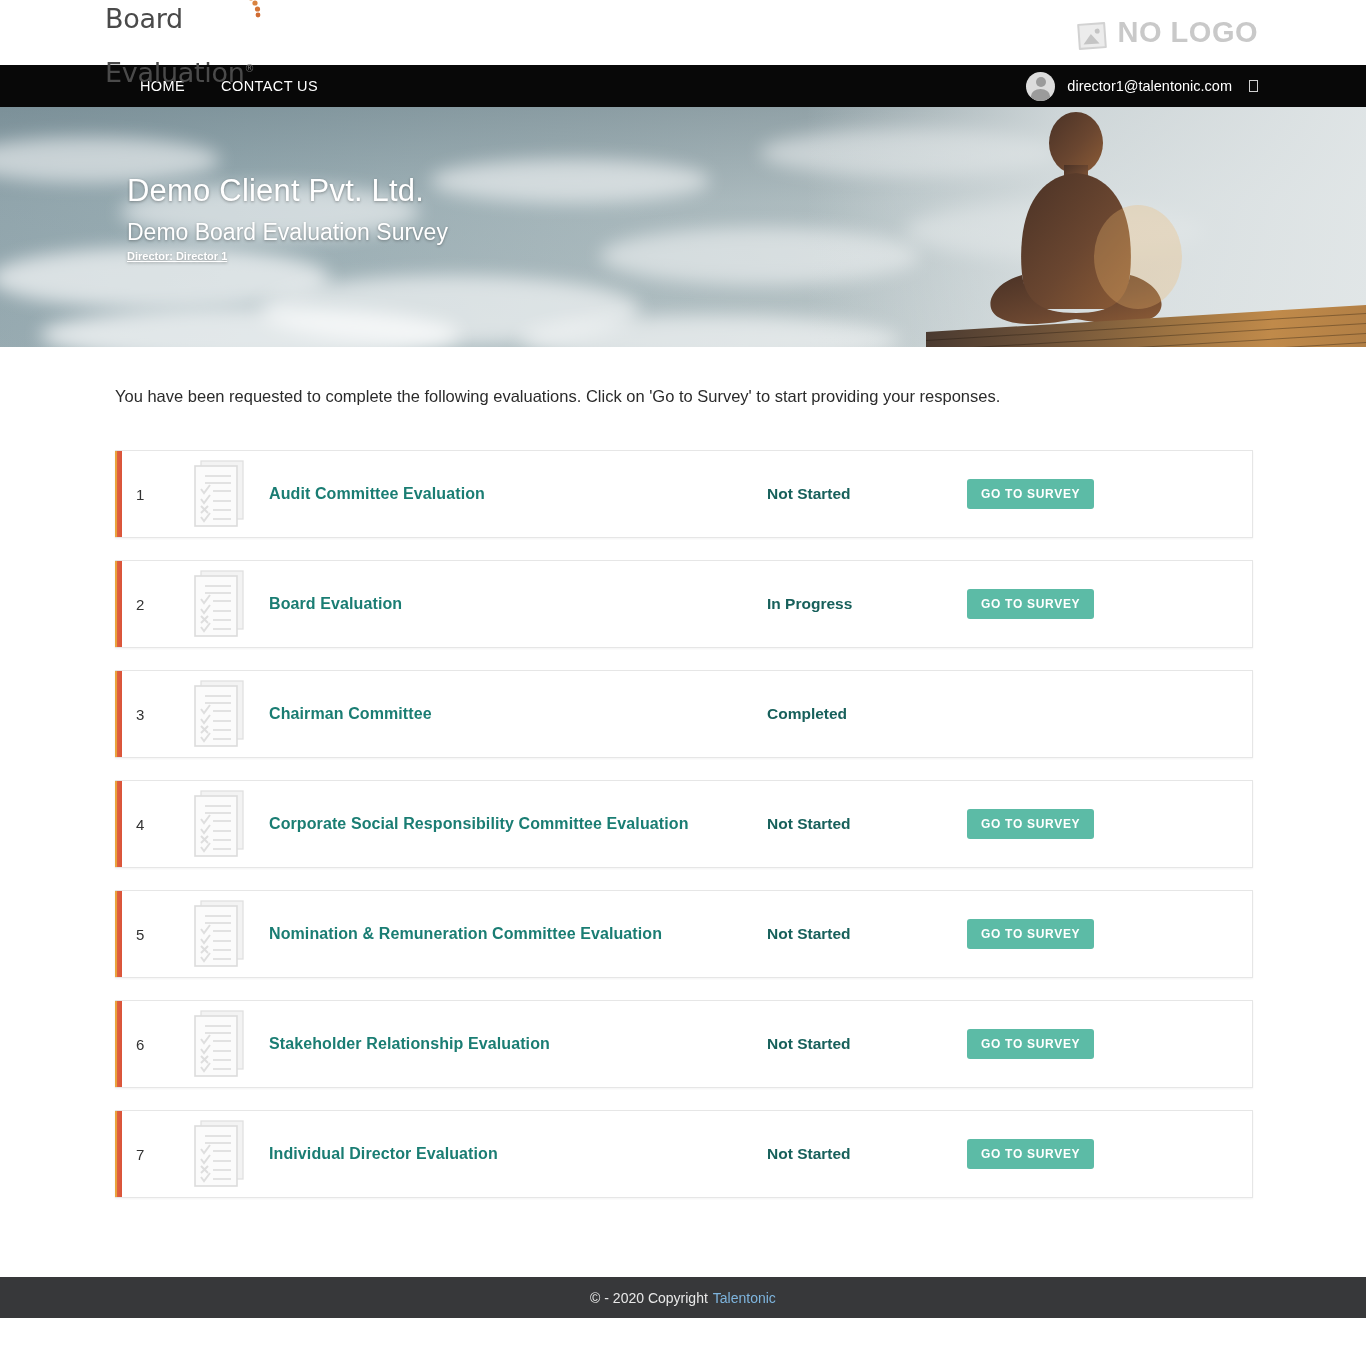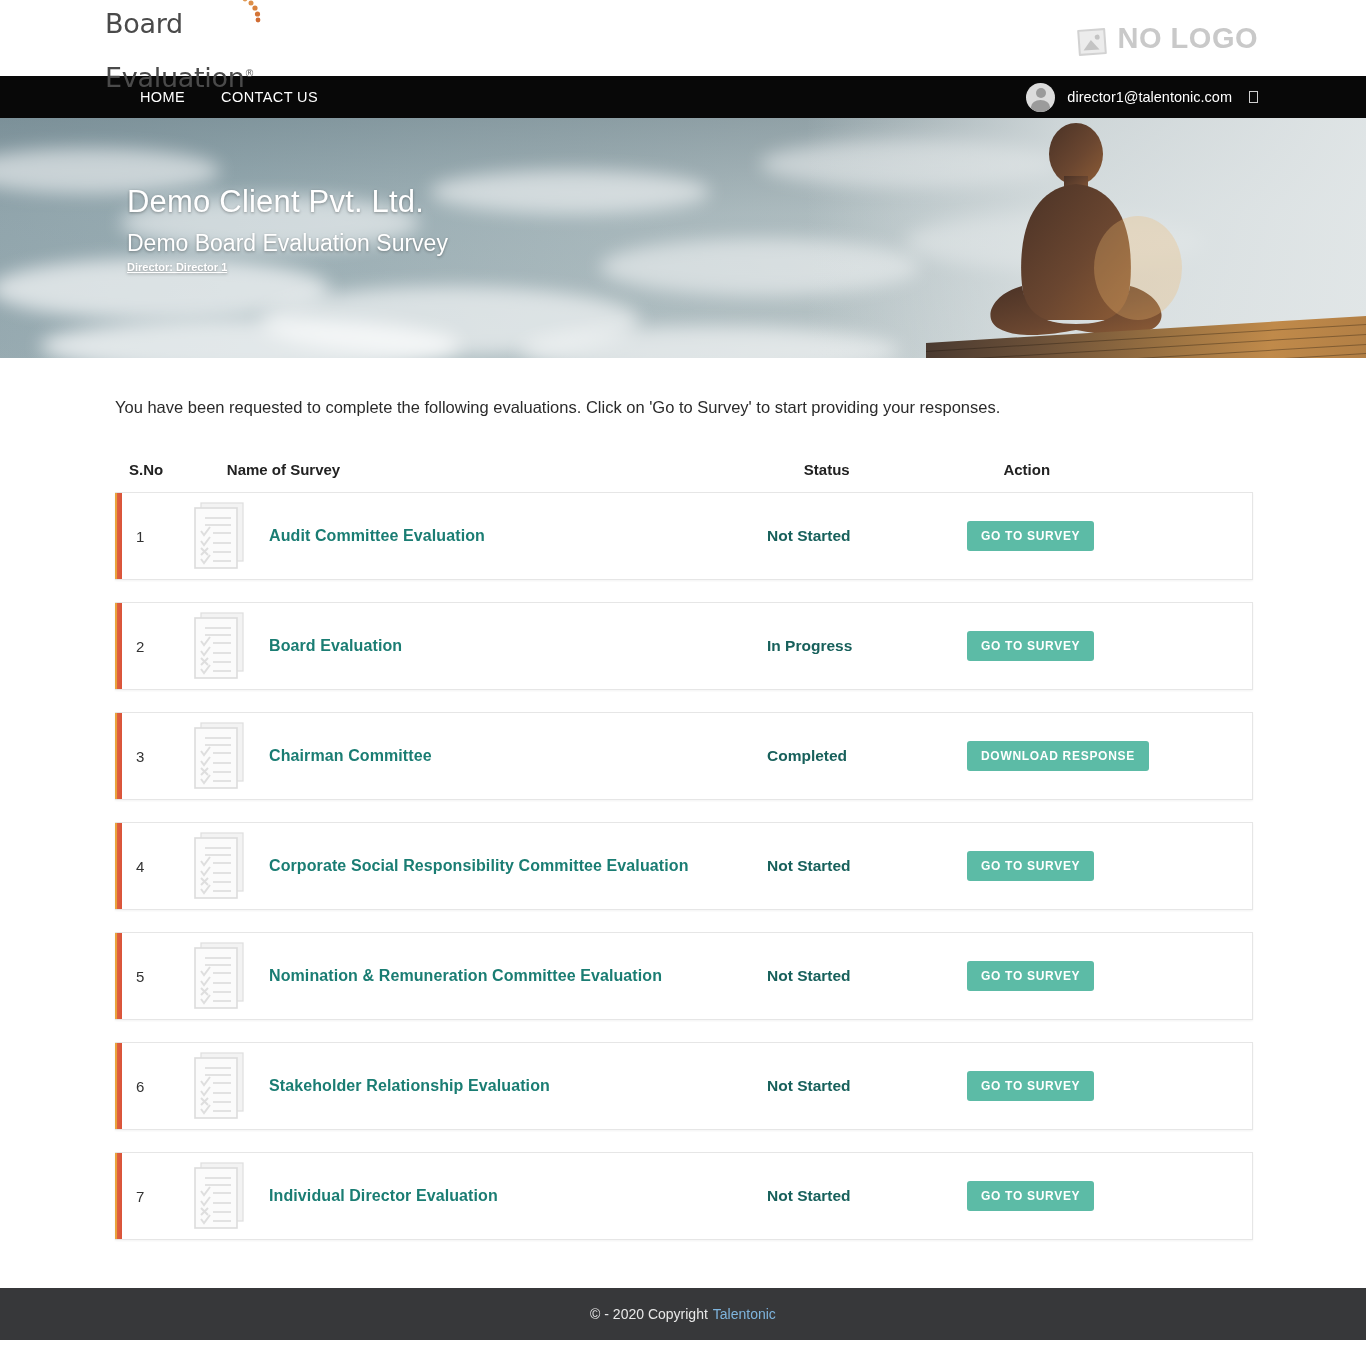--- a/index.html
+++ b/index.html
@@ -7,21 +7,21 @@
     margin: 0; padding: 0;
     width: 1366px;
     background: #ffffff;
     font-family: "Liberation Sans", sans-serif;
     -webkit-font-smoothing: antialiased;
   }
   .page { width: 1366px; position: relative; overflow: hidden; }
 
   
   .logobar {
-    height: 76px;
+    height: 65px;
     background: #ffffff;
     display: flex;
     align-items: center;
     justify-content: space-between;
     padding: 0 108px 0 105px;
   }
   .brand { display: flex; align-items: flex-start; position: relative; }
   .brand-text {
     font-family: "DejaVu Sans", sans-serif;
     color: #4a4a4a;
@@ -218,21 +218,21 @@
     padding: 9px 14px;
     border: none;
     border-radius: 3px;
     cursor: pointer;
     font-family: "Liberation Sans", sans-serif;
     line-height: 1;
   }
 
   
   .footer {
-    height: 52px;
+    height: 41px;
     background: #37383a;
     display: flex; align-items: center; justify-content: center;
     color: #e8e8e8; font-size: 14px;
   }
   .footer a { color: #7eb4dd; text-decoration: none; margin-left: 5px; cursor: pointer; }
 </style>
 </head>
 <body>
 
 <div class="page">
@@ -323,26 +323,20 @@
       <h2 class="hero-sub">Demo Board Evaluation Survey</h2>
       <div class="hero-meta">Director: Director 1</div>
     </div>
   </div>
 
   <div class="main">
     <div class="container">
 
       <p class="intro">You have been requested to complete the following evaluations. Click on 'Go to Survey' to start providing your responses.</p>
 
-      <div class="thead">
-        <div class="th col-sno">S.No</div>
-        <div class="th col-name">Name of Survey</div>
-        <div class="th col-stat">Status</div>
-        <div class="th col-act">Action</div>
-      </div>
 
       <div class="rows" id="rows">
           <div class="row">
             <div class="row-accent"></div>
             <div class="cell sno">1</div>
             <div class="cell name-cell">
               <span class="doc-icon">
 <svg width="60" height="72" viewBox="0 0 60 72">
   <rect x="12" y="3" width="42" height="58" fill="#f3f3f3" stroke="#e0e0e0" stroke-width="1.3"></rect>
   <rect x="6" y="8" width="42" height="60" fill="#fbfbfb" stroke="#dcdcdc" stroke-width="1.6"></rect>
@@ -405,23 +399,20 @@
   <path d="M12 41 l3 4 l6 -8" fill="none" stroke="#dedede" stroke-width="2"></path>
   <line x1="24" y1="43" x2="42" y2="43" stroke="#e2e2e2" stroke-width="2"></line>
   <path d="M12 48 l7 7 M19 48 l-7 7" fill="none" stroke="#dedede" stroke-width="2"></path>
   <line x1="24" y1="52" x2="42" y2="52" stroke="#e2e2e2" stroke-width="2"></line>
   <path d="M12 59 l3 4 l6 -8" fill="none" stroke="#dedede" stroke-width="2"></path>
   <line x1="24" y1="61" x2="42" y2="61" stroke="#e2e2e2" stroke-width="2"></line>
 </svg></span>
               <a class="survey-link">Chairman Committee</a>
             </div>
             <div class="cell status">Completed</div>
-            <div class="cell action">
-              <button class="btn">DOWNLOAD RESPONSE</button>
-            </div>
           </div>
           <div class="row">
             <div class="row-accent"></div>
             <div class="cell sno">4</div>
             <div class="cell name-cell">
               <span class="doc-icon">
 <svg width="60" height="72" viewBox="0 0 60 72">
   <rect x="12" y="3" width="42" height="58" fill="#f3f3f3" stroke="#e0e0e0" stroke-width="1.3"></rect>
   <rect x="6" y="8" width="42" height="60" fill="#fbfbfb" stroke="#dcdcdc" stroke-width="1.6"></rect>
   <line x1="16" y1="18" x2="42" y2="18" stroke="#e2e2e2" stroke-width="2"></line>

